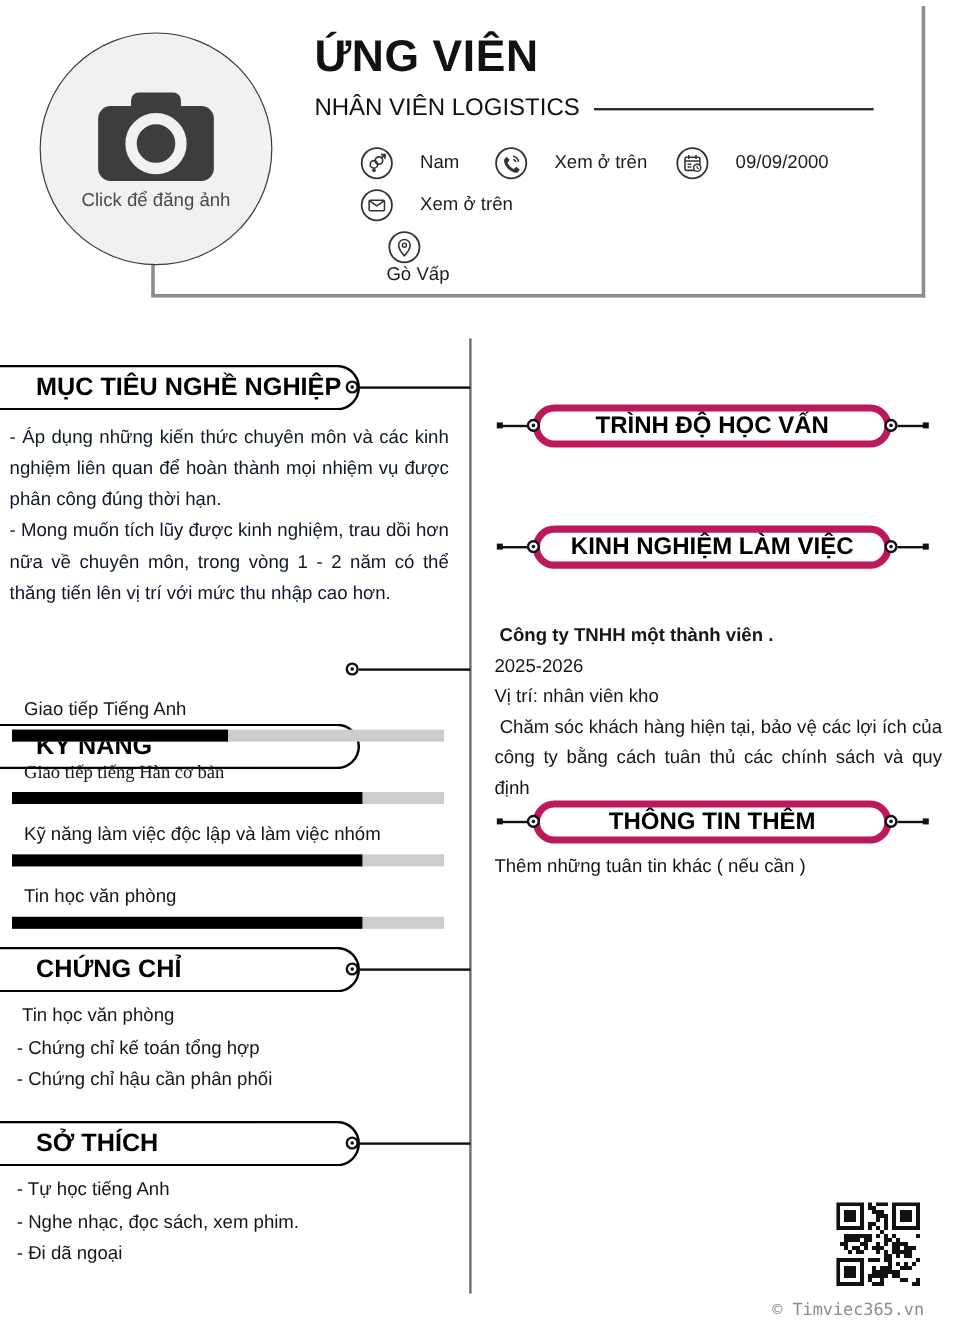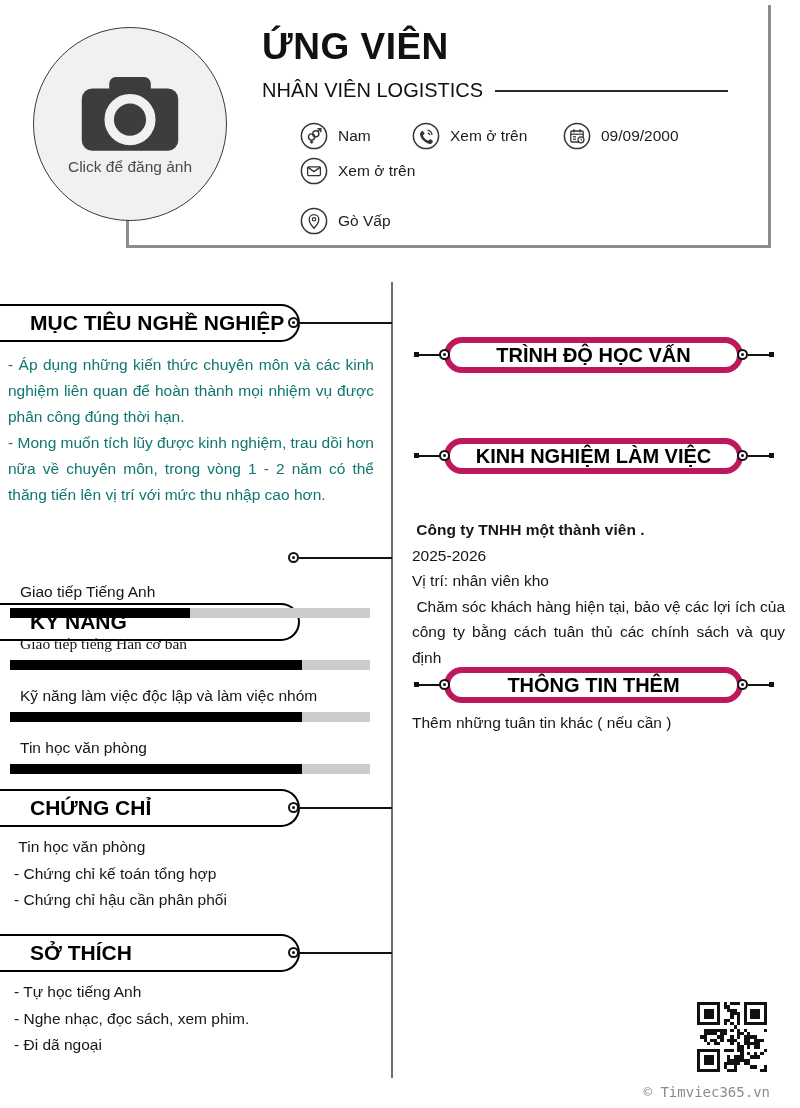--- a/index.html
+++ b/index.html
@@ -16,21 +16,21 @@
   .frame-bottom { position:absolute; left:126px; top:245px; width:645px; height:3px;  background:#8d8d8d; }
   .frame-stub   { position:absolute; left:126px; top:213px; width:3px;  height:34px;  background:#8d8d8d; z-index:1; }
 
   .name { position:absolute; left:262px; top:26px; font-size:37px; font-weight:700; color:#111; letter-spacing:.5px; }
   .job-row { position:absolute; left:262px; top:79px; width:466px; display:flex; align-items:center; }
   .job-title { font-size:20px; font-weight:400; color:#111; white-space:nowrap; }
   .job-line { flex:1; height:2px; background:#2a2a2a; margin-left:12px; }
 
   .contact { position:absolute; display:flex; align-items:center; height:28px; }
   .contact svg { flex:0 0 28px; }
-  .contact-label { margin-left:10px; font-size:15.5px; color:#1d1d1d; white-space:pre; }
+  .contact-label { margin-left:22px; font-size:15.5px; color:#1d1d1d; white-space:pre; }
 
   
   .divider { position:absolute; left:391px; top:282px; width:2px; height:796px; background:#6f6f6f; }
 
   
   .l-header { position:absolute; left:0; width:300px; height:38px;
               border:2px solid #000; border-left:none; border-radius:0 19px 19px 0;
               display:flex; align-items:center; padding-left:30px; background:#fff;
               font-size:21px; font-weight:700; color:#000; }
   .l-line { position:absolute; height:2px; background:#111; }
@@ -41,21 +41,21 @@
 
   
   .r-header { position:absolute; left:444px; width:299px; height:36px;
               border:6px solid #be185d; border-radius:18px; background:#fff;
               display:flex; align-items:center; justify-content:center;
               font-size:20px; font-weight:700; color:#000; }
   .sq { position:absolute; width:5px; height:5px; background:#111; }
   .c-line { position:absolute; height:2px; background:#111; }
 
   
-  .body-text { position:absolute; font-size:15.5px; color:#0f766e; line-height:26px;
+  .body-text { position:absolute; font-size:15.5px; color:#0f172a; line-height:26px;
                text-align:justify; white-space:pre-wrap; }
   .plain-list { position:absolute; font-size:15.5px; color:#161616; line-height:26.5px; white-space:pre-wrap; }
 
   .skill { position:absolute; left:0; width:375px; }
   .skill-label { font-size:15.5px; color:#161616; margin-left:20px; }
   .skill-track { margin-left:10px; margin-top:7px; width:360px; height:10px; background:#ccc; }
   .skill-fill { height:100%; background:#000; }
 
   .exp { position:absolute; left:412px; width:373px; font-size:15.5px; color:#161616; line-height:25.5px; }
   .exp .company { font-weight:700; white-space:pre-wrap; }
@@ -135,21 +135,21 @@
 
   <div class="contact" style="left:300px; top:157px;">
     <svg width="28" height="28" viewBox="0 0 28 28">
       <circle cx="14" cy="14" r="12.6" fill="none" stroke="#333" stroke-width="1.5"></circle>
       <rect x="7.6" y="9.8" width="12.8" height="8.8" rx="1" fill="none" stroke="#333" stroke-width="1.3"></rect>
       <polyline points="8,10.4 14,14.6 20,10.4" fill="none" stroke="#333" stroke-width="1.3"></polyline>
     </svg>
     <span class="contact-label">Xem ở trên</span>
   </div>
 
-  <div class="contact" style="left:300px; top:207px;">
+  <div class="contact" style="left:300px; top:192px;flex-direction:column;">
     <svg width="28" height="28" viewBox="0 0 28 28">
       <circle cx="14" cy="14" r="12.6" fill="none" stroke="#333" stroke-width="1.5"></circle>
       <path d="M14 7.6 c-2.7 0 -4.8 2.1 -4.8 4.8 0 3.6 4.8 8.8 4.8 8.8 s4.8 -5.2 4.8 -8.8 c0 -2.7 -2.1 -4.8 -4.8 -4.8 z" fill="none" stroke="#333" stroke-width="1.3"></path>
       <circle cx="14" cy="12.3" r="1.7" fill="none" stroke="#333" stroke-width="1.2"></circle>
     </svg>
     <span class="contact-label">Gò Vấp</span>
   </div>
 
   <div class="divider"></div>
 

